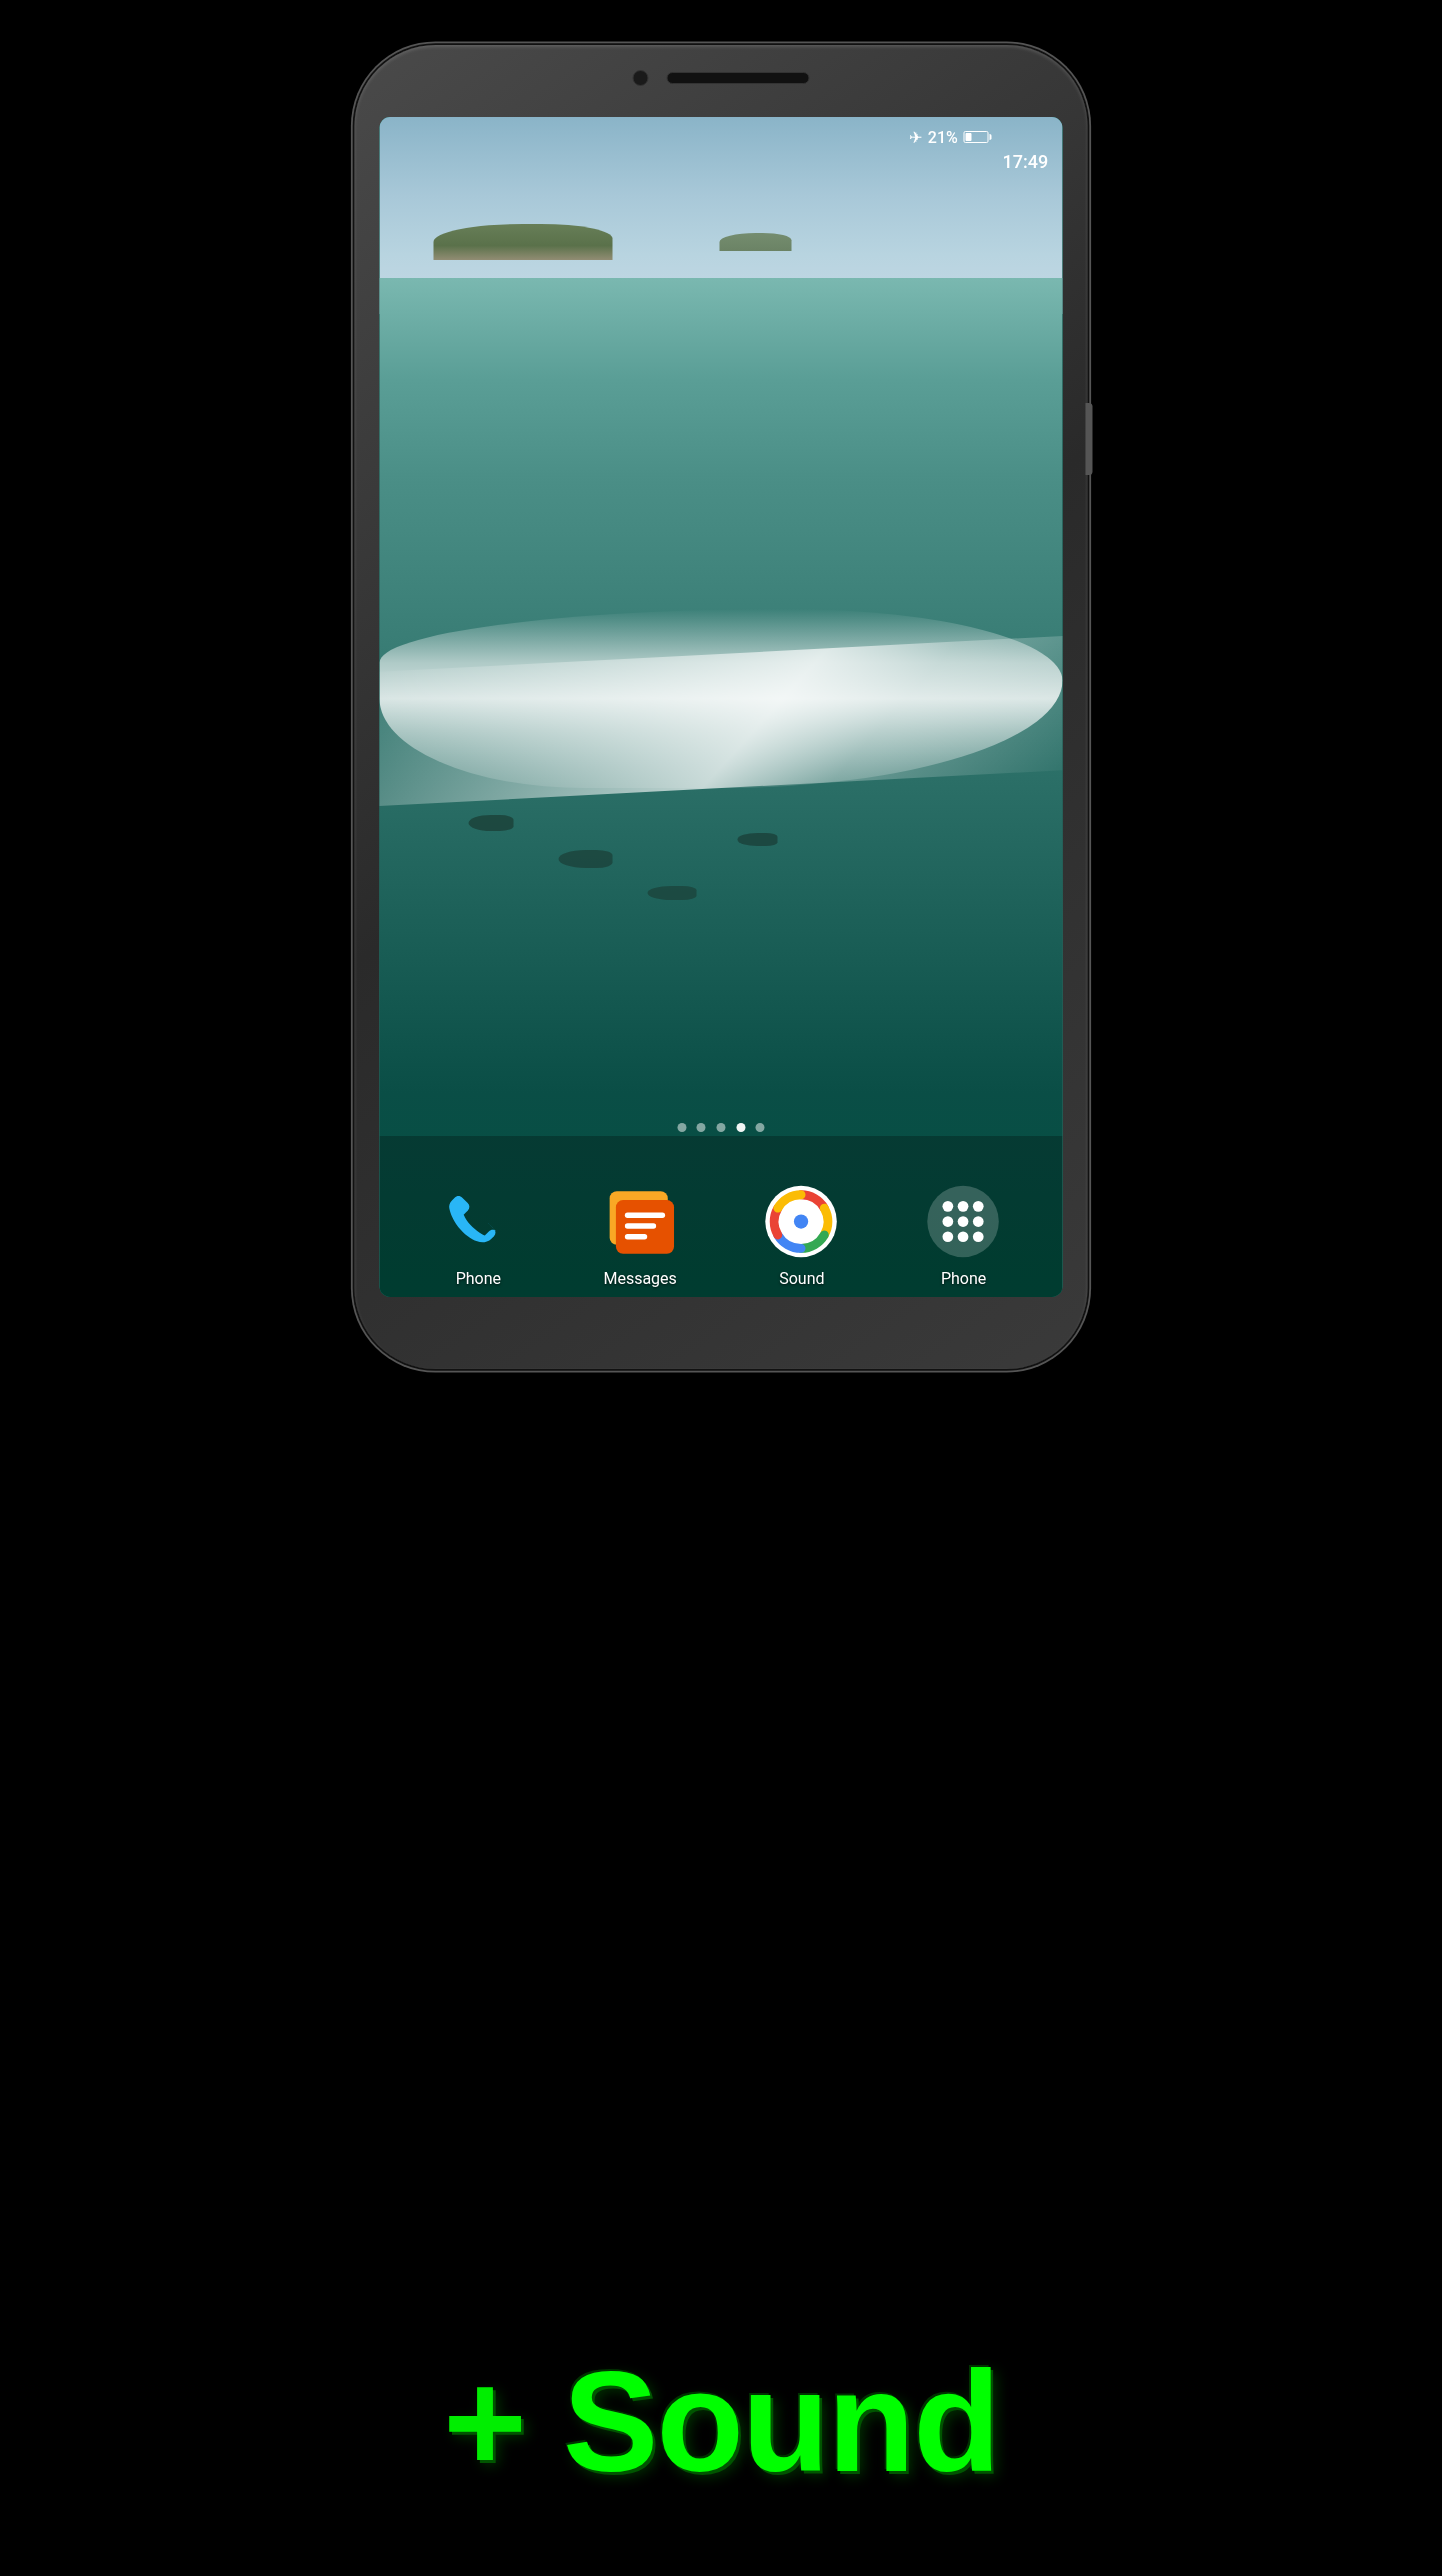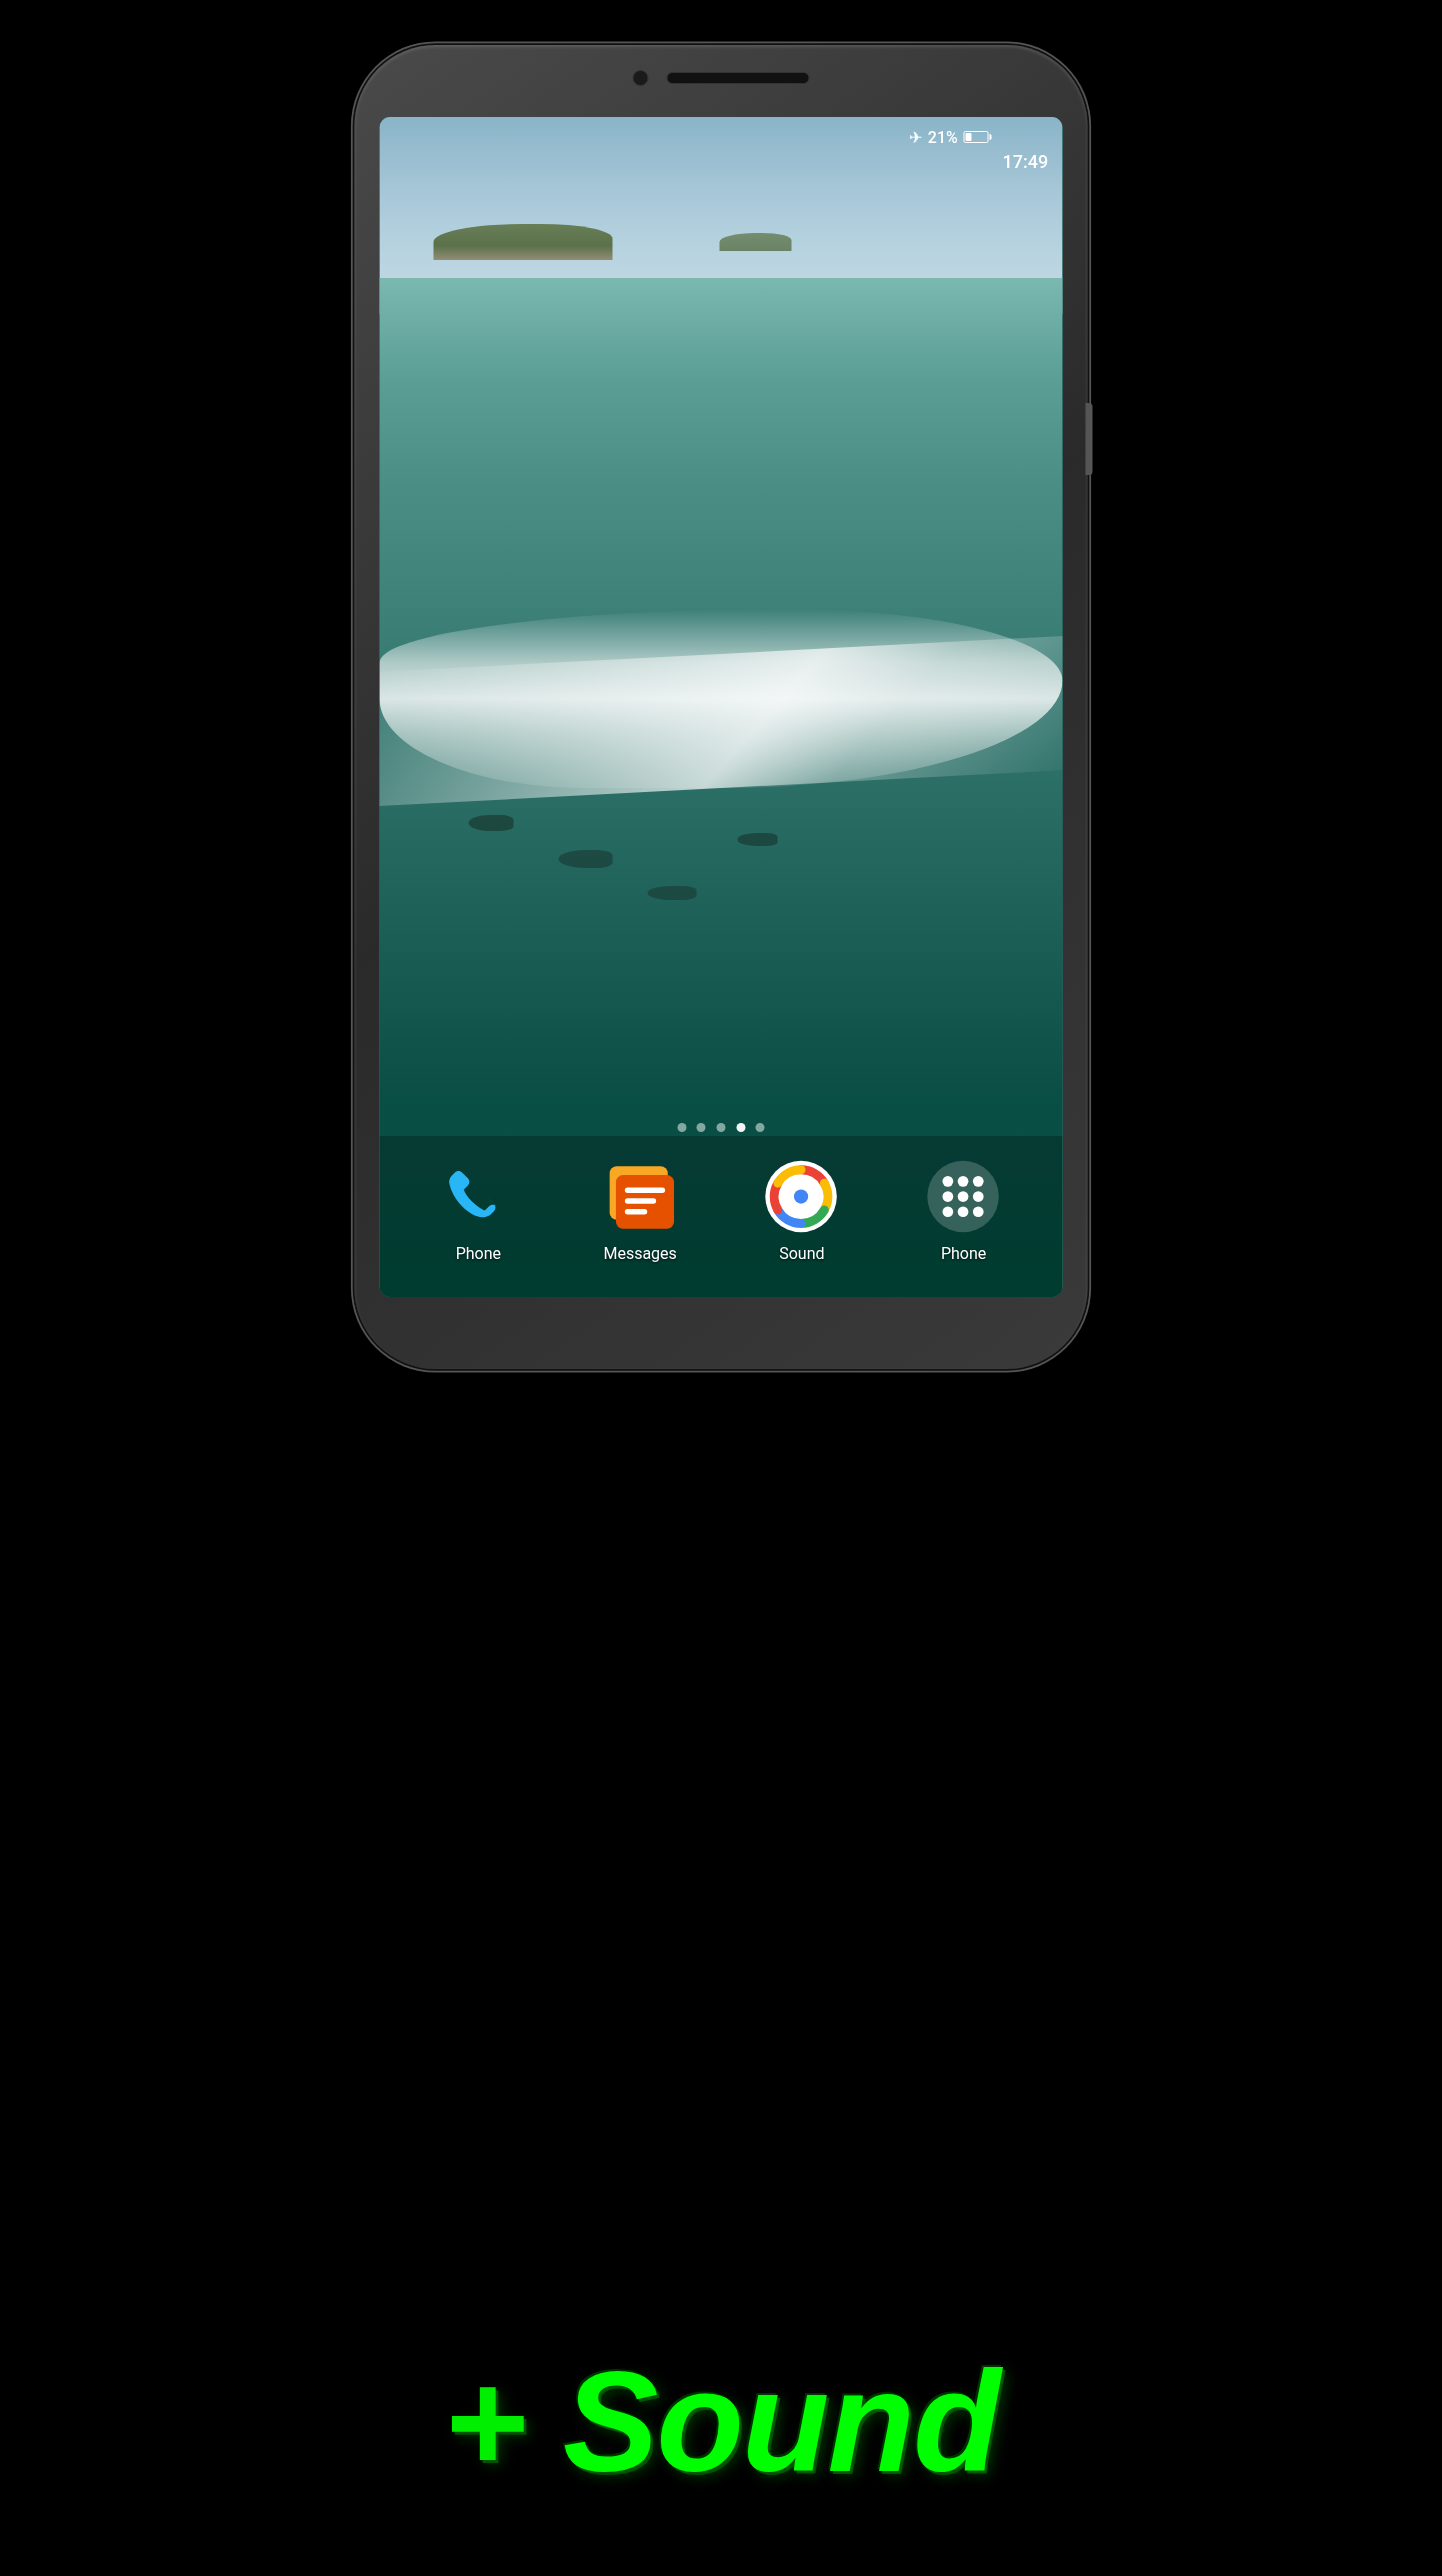--- a/index.html
+++ b/index.html
@@ -322,23 +322,23 @@
 
     
     .app-dock {
       position: absolute;
       bottom: 0;
       left: 0;
       right: 0;
       height: 161px;
       background: rgba(0,0,0,0.25);
       display: flex;
-      align-items: center;
+      align-items: flex-end;
       justify-content: space-around;
-      padding: 9px 18px 22px;
+      padding: 9px 18px 9px;
       z-index: 10;
     }
 
     .dock-item {
       display: flex;
       flex-direction: column;
       align-items: center;
       gap: 7.2px;
       cursor: pointer;
     }
@@ -380,21 +380,20 @@
     }
 
     
     .sound-text {
       position: absolute;
       bottom: 72px;
       left: 50%;
       transform: translateX(-50%);
       font-size: 143px;
       font-weight: 900;
-      font-style: italic;
       color: #00ff00;
       white-space: nowrap;
       text-shadow:
         2.7px 2.7px 0px #005500,
         -1.8px -1.8px 0px #003300,
         5.4px 5.4px 13.4px rgba(0,100,0,0.5);
       letter-spacing: -1.8px;
       z-index: 100;
       font-family: Arial Black, Impact, sans-serif;
     }

